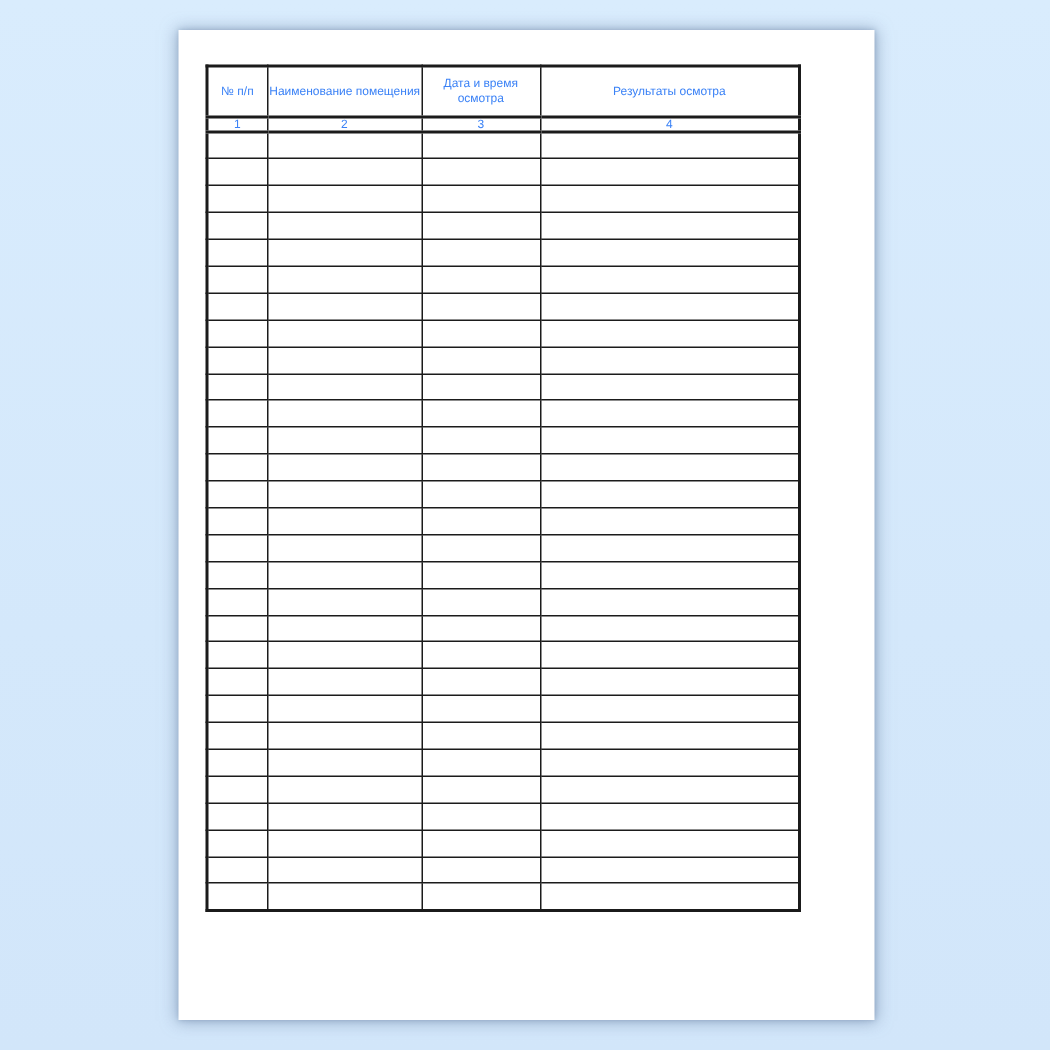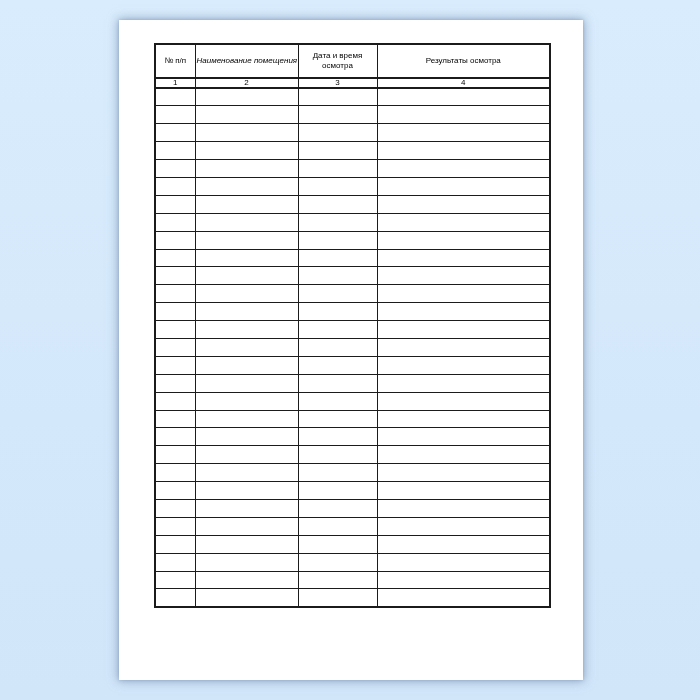--- a/index.html
+++ b/index.html
@@ -25,47 +25,47 @@
     position: absolute;
     left: 119px;
     top: 20px;
     width: 464px;
     height: 660px;
     background: var(--page);
     box-shadow: 0 0 10px 1px var(--shadow), 0 0 3px rgba(110,135,168,0.45);
   }
   table.journal {
     position: absolute;
-    left: 35px;
+    left: 18px;
     top: 23px;
     width: 395px;
     border-collapse: collapse;
     table-layout: fixed;
     border: 2px solid var(--line);
-    color: #000000;
+    color: #3b82f6;
   }
   col.c1 { width: 40px; }
   col.c2 { width: 103px; }
   col.c3 { width: 79px; }
   col.c4 { width: 173px; }
   th, td {
     border: 1.5px solid var(--line);
     font-size: 8px;
     font-weight: 400;
     text-align: center;
     vertical-align: middle;
     padding: 0 1px;
     line-height: 1.3;
     overflow: hidden;
   }
   tr.header-row th {
     height: 34px;
     border-bottom-width: 2px;
   }
-  tr.header-row th.nowrap { white-space: nowrap; font-style: italic; }
+  tr.header-row th.nowrap { white-space: nowrap; }
   tr.numbers-row td {
     height: 10px;
     line-height: 1;
     border-bottom-width: 2px;
   }
   tbody td { height: 17.9px; }
 </style>
 </head>
 <body>
 

